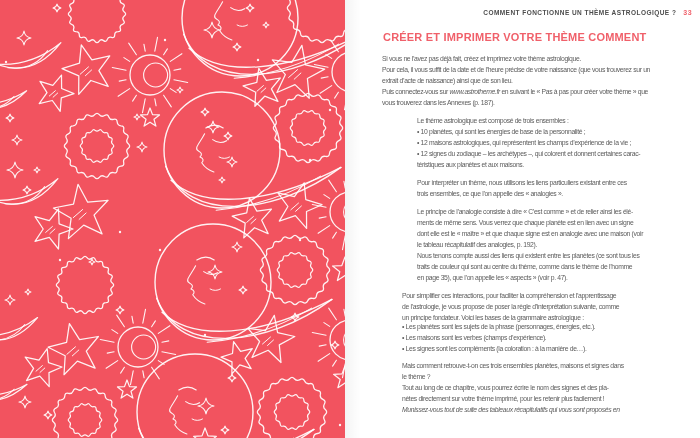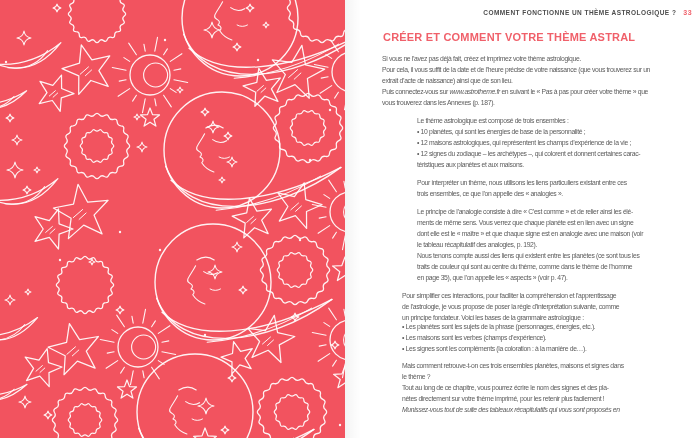--- a/index.html
+++ b/index.html
@@ -435,21 +435,21 @@
         </g>
         <g>
           <circle cx="330" cy="110" r="1.2" fill="rgba(255,255,255,0.92)" stroke="none" stroke-width="1.2"></circle>
         </g>
       </svg>
   </div>
 
   <div class="right-page">
     <div class="running-header"><span>COMMENT FONCTIONNE UN THÈME ASTROLOGIQUE ?</span><span class="pagenum">33</span></div>
 
-    <h1 class="title">CRÉER ET COMMENT VOTRE THÈME ASTRAL</h1>
+    <h1 class="title">CRÉER ET IMPRIMER VOTRE THÈME COMMENT</h1>
 
     <div class="para p0">
         <div class="tline"><span>Si vous ne l’avez pas déjà fait, créez et imprimez votre thème astrologique.</span></div>
         <div class="tline"><span>Pour cela, il vous suffit de la date et de l’heure précise de votre naissance (que vous trouverez sur un</span></div>
         <div class="tline"><span>extrait d’acte de naissance) ainsi que de son lieu.</span></div>
         <div class="tline"><span>Puis connectez-vous sur </span><span class="it">www.astrotheme.fr</span><span> en suivant le « Pas à pas pour créer votre thème » que</span></div>
         <div class="tline"><span>vous trouverez dans les Annexes (p. 187).</span></div>
       </div>
     <div class="para p1">
         <div class="tline"><span>Le thème astrologique est composé de trois ensembles :</span></div>

